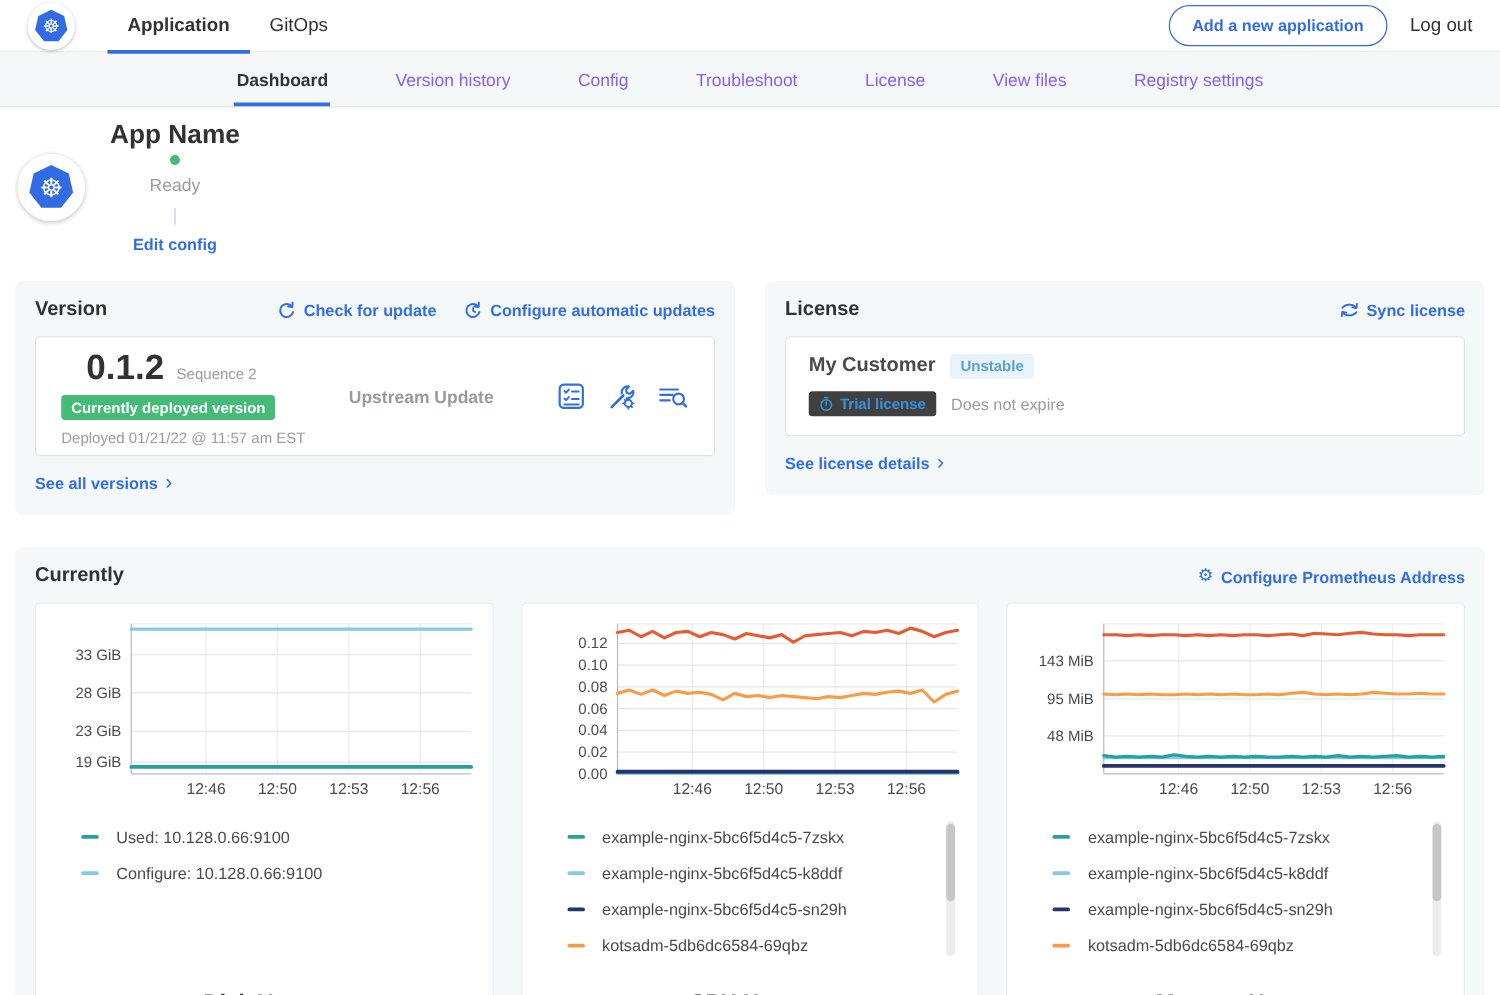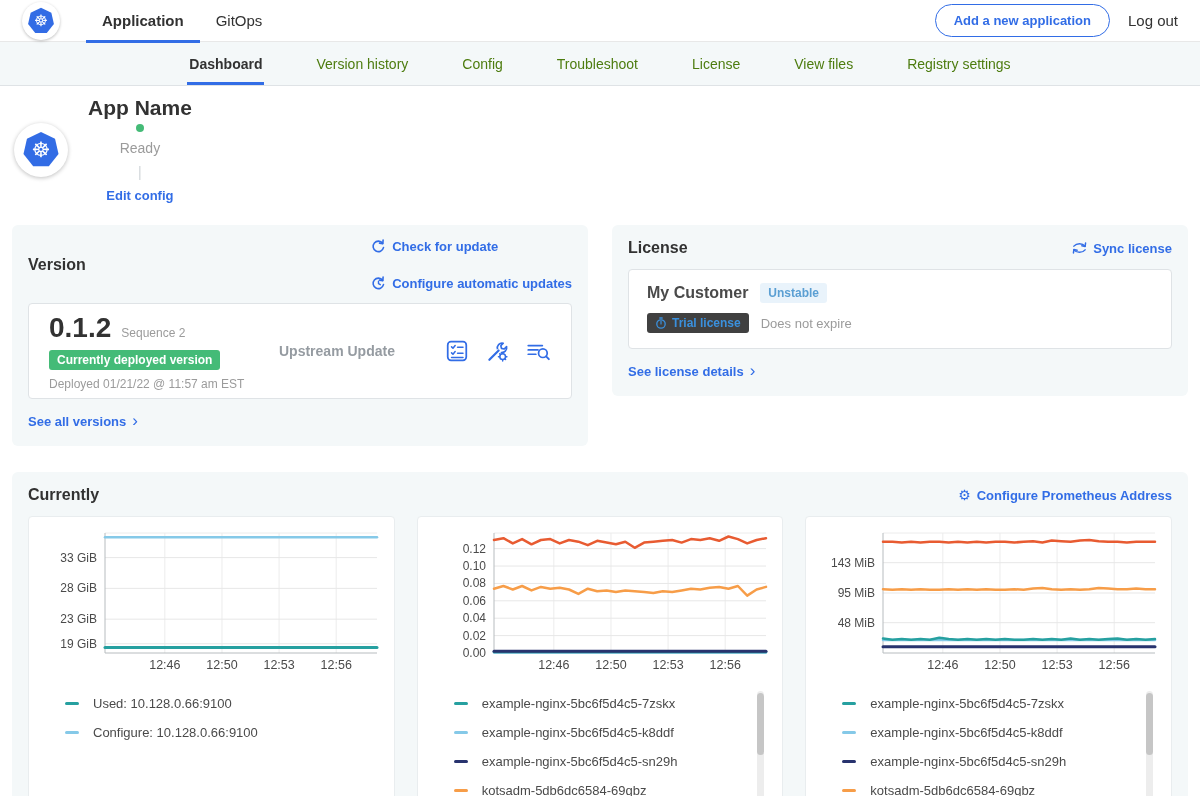--- a/index.html
+++ b/index.html
@@ -11,21 +11,21 @@
   .brand { width:38px; height:38px; border-radius:50%; background:#fff; box-shadow:0 1px 3px rgba(0,0,0,.25); display:flex; align-items:center; justify-content:center; margin-right:26px; }
   .toptab { height:42px; display:flex; align-items:center; padding:0 16px; font-size:15px; color:#323232; cursor:pointer; position:relative; }
   .toptab.active { font-weight:bold; }
   .toptab.active::after { content:""; position:absolute; left:0; right:0; bottom:-1px; height:3px; background:#326de6; }
   .topnav-right { margin-left:auto; display:flex; align-items:center; gap:18px; }
   .add-app-btn { border:1px solid #326de6; color:#326de6; background:#fff; border-radius:18px; font-weight:bold; font-size:13px; padding:8px 18px; cursor:pointer; font-family:"Liberation Sans",sans-serif; }
   .logout { font-size:15px; color:#323232; cursor:pointer; }
 
   
   .subnav { height:44px; background:#f4f8f9; border-bottom:1px solid #dfe3e6; display:flex; justify-content:center; align-items:stretch; gap:54px; }
-  .subtab { display:flex; align-items:center; font-size:14px; color:#4d7c0f; cursor:pointer; position:relative; }
+  .subtab { display:flex; align-items:center; font-size:14px; color:#8b5cf6; cursor:pointer; position:relative; }
   .subtab.active { color:#323232; font-weight:bold; }
   .subtab.active::after { content:""; position:absolute; left:-2px; right:-2px; bottom:0; height:3px; background:#326de6; }
 
   
   .app-header { display:flex; align-items:center; padding:10px 14px 12px; background:#fff; }
   .app-icon { width:54px; height:54px; border-radius:50%; background:#fff; box-shadow:0 1px 4px rgba(0,0,0,.25); display:flex; align-items:center; justify-content:center; margin-right:20px; }
   .app-title { font-size:21px; font-weight:bold; color:#323232; line-height:1.1; }
   .app-status-row { display:flex; align-items:center; gap:8px; margin-top:5px;flex-direction:column; }
   .dot { width:8px; height:8px; border-radius:50%; background:#44bb77; }
   .status-text { font-size:14px; color:#9b9b9b; }
@@ -36,25 +36,25 @@
   
   .main { padding:10px 12px 0; }
   .cards-row { display:flex; gap:24px; align-items:flex-start; }
   .panel { background:#f4f8f9; border-radius:6px; padding:14px 16px 16px; }
   .panel-head { display:flex; align-items:center; justify-content:space-between; margin-bottom:12px; }
   .panel-title { font-size:16px; font-weight:bold; color:#323232; }
   .inner-card { background:#fff; border:1px solid #dfe3e6; border-radius:4px; }
 
   
   .version-panel { width:576px; }
-  .version-links { display:flex; gap:22px;flex-direction:column; }
+  .version-links { display:flex; gap:22px; }
   .version-inner { height:96px; display:flex; align-items:center; padding:0 20px; }
   .v-left { width:230px; }
   .v-number-row { display:flex; align-items:baseline; gap:10px; }
-  .v-number { font-size:28px; font-weight:bold; color:#323232; }
+  .v-number { font-size:28px; font-weight:bold; color:#323232;margin-left:20px; }
   .v-seq { font-size:12px; color:#9b9b9b; }
   .deployed-badge { display:inline-block; background:#44bb77; color:#fff; font-size:12px; font-weight:bold; padding:3px 8px; border-radius:3px; margin-top:6px; }
   .v-deployed { font-size:12px; color:#9b9b9b; margin-top:7px; }
   .v-mid { flex:1; font-size:14px; font-weight:bold; color:#959ba1; }
   .v-icons { display:flex; gap:16px; align-items:center; }
   .v-icons svg { cursor:pointer; }
   .panel-footer { margin-top:13px; }
 
   
   .license-panel { width:576px; }

